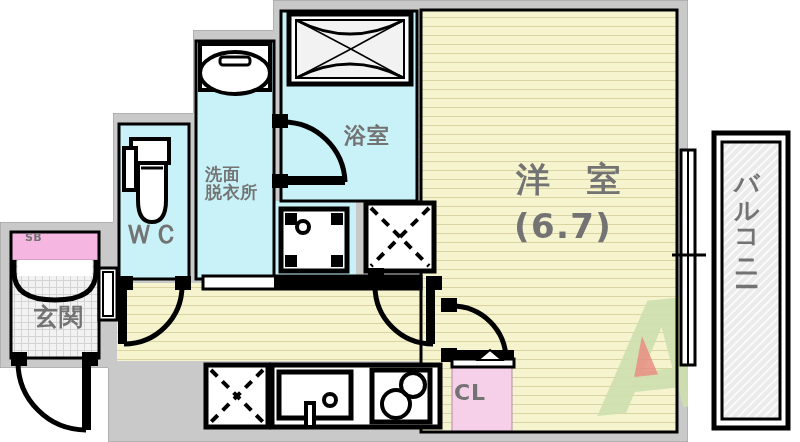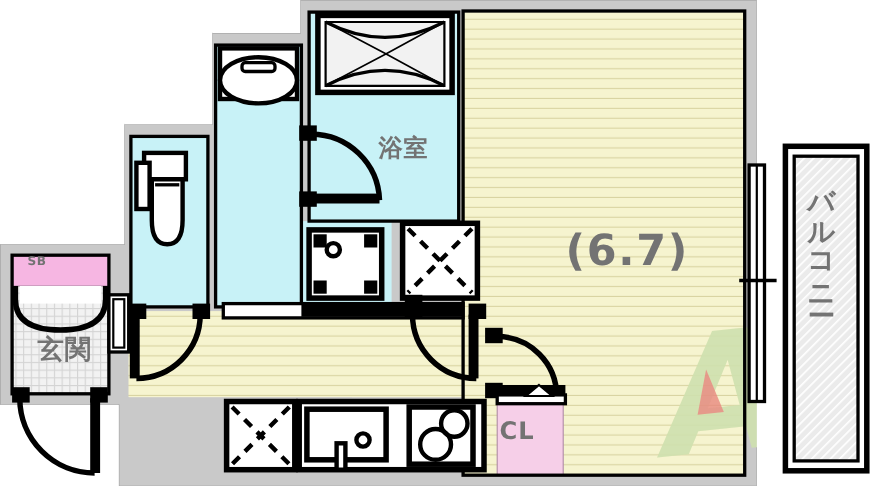--- a/index.html
+++ b/index.html
@@ -220,28 +220,32 @@
     <path d="M18,362 A68,68 0 0 0 86,430" fill="none" stroke="#000" stroke-width="5"></path>
     <rect x="82" y="362" width="9" height="68" fill="#000"></rect>
   </g>
 
   <g>
     <path d="M14,260 L14,272 Q14,300 55,300 Q96,300 96,272 L96,260" fill="none" stroke="#000" stroke-width="5"></path>
   </g>
 
 </svg>
 
+<div class="lbl" style="left:205px;top:166px;font-size:17px;">洗面
+脱衣所</div>
 
 <div class="lbl" style="left:344px;top:124px;font-size:22px;">浴室</div>
 
+<div class="lbl" style="left:126px;top:221px;font-size:26px;">ＷＣ</div>
 
 <div class="lbl" style="left:34px;top:305px;font-size:24px;">玄関</div>
 
 <div class="lbl" style="left:25px;top:232px;font-size:11px;">SB</div>
 
 <div class="lbl" style="left:454px;top:381px;font-size:22px;">CL</div>
 
-
-<div class="lbl" style="left:514px;top:209px;font-size:39px;text-align:right;">(6.7)</div>
+<div class="lbl" style="left:516px;top:162px;font-size:34px;">洋　室</div>
+
+<div class="lbl" style="left:514px;top:209px;font-size:34px;text-align:right;">(6.7)</div>
 
 <div class="lbl vlbl" style="left:733px;top:155px;font-size:25px;">バルコニー</div>
 
 </div>
 
 </body></html>

